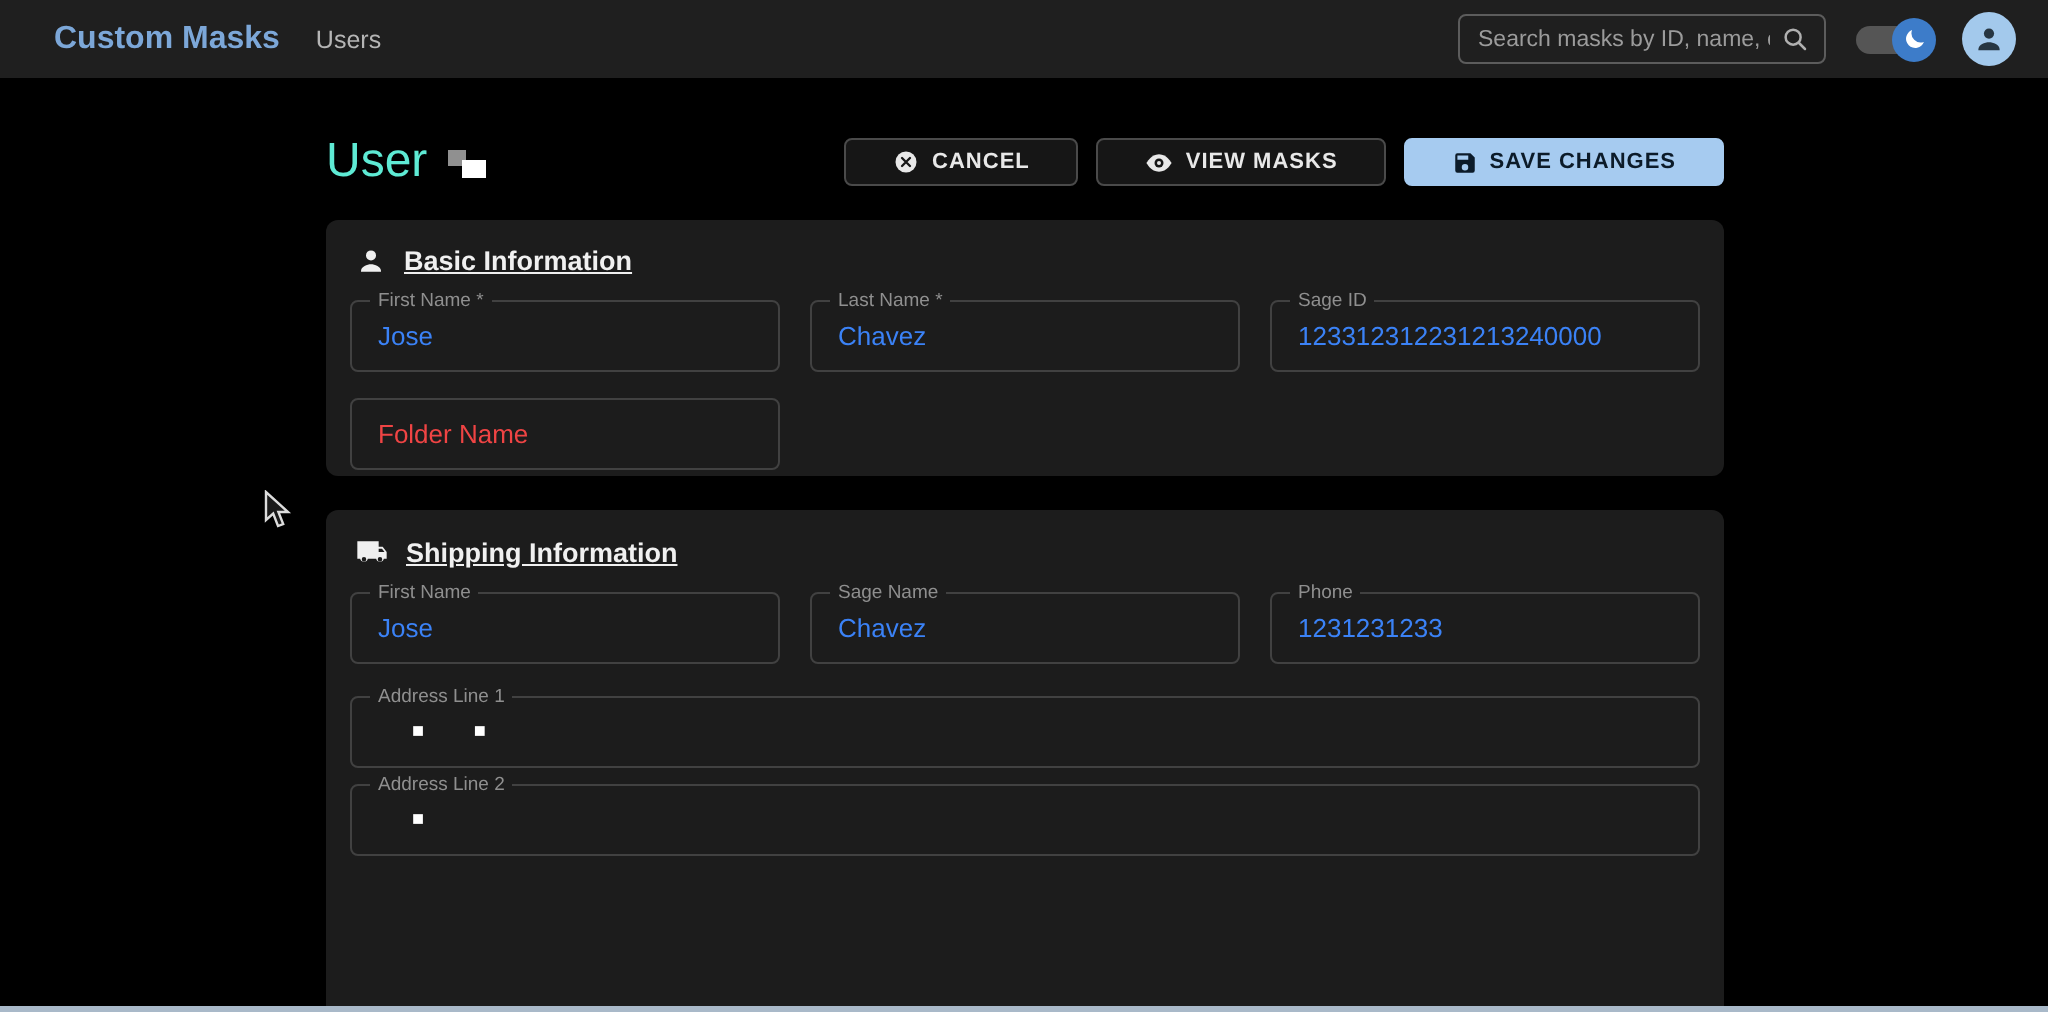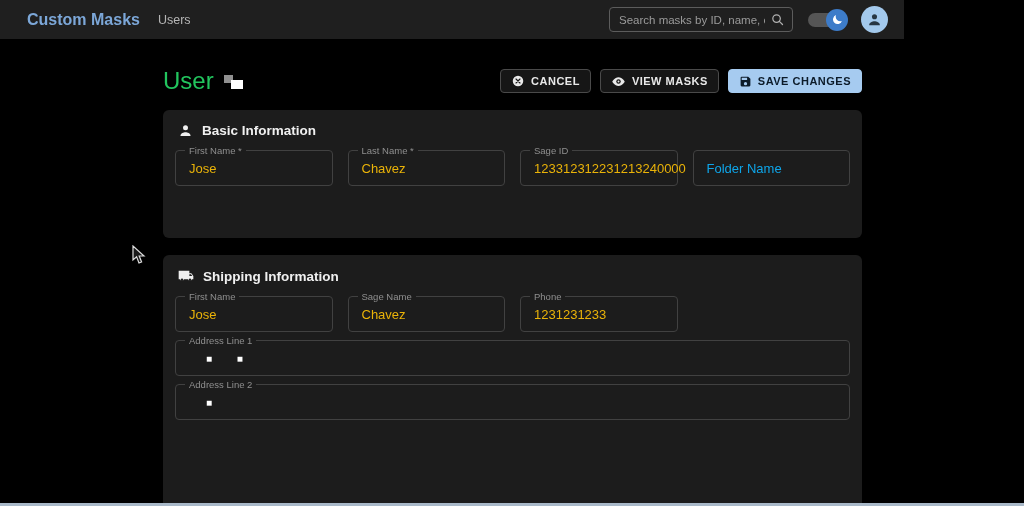--- a/index.html
+++ b/index.html
@@ -4,21 +4,21 @@
 <style>
   html,body { margin:0; padding:0; }
   body {
     width:1024px; height:506px; overflow:hidden; position:relative;
     background:#000; font-family:"Liberation Sans", sans-serif;
     -webkit-font-smoothing:antialiased;
   }
 
   
   .navbar {
-    position:absolute; top:0; left:0; width:904px; height:39px;
+    position:absolute; top:0; left:0; width:1024px; height:39px;
     background:#1f1f1f; display:flex; align-items:center;
     padding:0 16px; box-sizing:border-box; gap:18px; z-index:5;
   }
   .brand { color:#7ca7d8; font-weight:bold; font-size:16px; margin-left:11px; white-space:nowrap; }
   .nav-link { color:#b5b5b5; font-size:12.5px; cursor:pointer; text-decoration:none; }
   .nav-right { margin-left:auto; display:flex; align-items:center; gap:15px; }
   .searchbox {
     width:184px; height:25px; border:1px solid #5c5c5c; border-radius:4px;
     display:flex; align-items:center; padding:0 7px 0 9px; gap:5px; box-sizing:border-box;
   }
@@ -36,61 +36,61 @@
   .avatar {
     width:27px; height:27px; border-radius:50%; background:#a3c9ec;
     display:flex; align-items:center; justify-content:center; cursor:pointer;
   }
 
   
   .page-head {
     position:absolute; left:163px; top:64px; width:699px; height:34px;
     display:flex; align-items:center; justify-content:space-between;
   }
-  .page-title { display:flex; align-items:center; gap:9px; color:#22c55e; font-size:24px; font-weight:400; }
+  .page-title { display:flex; align-items:center; gap:9px; color:#5eead4; font-size:24px; font-weight:400; }
   .actions { display:flex; gap:9px; }
   .btn {
-    height:24px; display:flex; align-items:center; gap:6px; padding:0 10px;
+    height:24px; display:flex; align-items:center; gap:6px; padding:0 23px;
     border-radius:4px; border:1px solid #4a4a4a; background:#161616;
     color:#e8e8e8; font-size:11px; font-weight:600; letter-spacing:0.5px;
     font-family:inherit; cursor:pointer; white-space:nowrap;
   }
   .btn.primary { background:#a6cbf0; border-color:#a6cbf0; color:#0c1b29; font-weight:700;text-align:right; }
 
   
   .card {
     position:absolute; left:163px; width:699px; background:#1c1c1c;
     border-radius:6px; padding:11px 12px; box-sizing:border-box;
   }
   .card1 { top:110px; height:128px; }
   .card2 { top:255px; height:270px; }
   .card-title {
     display:flex; align-items:center; gap:9px; color:#f0f0f0;
-    font-size:13.5px; font-weight:700; margin:2px 0 12px 3px;
-  }
-  .grid { display:grid; grid-template-columns:1fr 1fr 1fr 1fr; gap:13px 15px; }
+    font-size:13.5px; font-weight:700; margin:2px 0 12px 3px;text-decoration:underline;
+  }
+  .grid { display:grid; grid-template-columns:1fr 1fr 1fr; gap:13px 15px; }
   .grid.tight { gap:8px 15px; }
   .full { grid-column:1 / -1; }
 
   
   .field {
     position:relative; height:36px; box-sizing:border-box;
     border:1px solid #414141; border-radius:4px; background:#1c1c1c; cursor:text;
   }
   .flabel {
     position:absolute; top:-6px; left:9px; font-size:9.5px; line-height:11px;
     color:#8f8f8f; background:#1c1c1c; padding:0 4px; white-space:nowrap;
   }
   .fvalue {
     position:absolute; left:13px; top:50%; transform:translateY(-50%);
-    font-size:13px; color:#eab308; white-space:nowrap;
+    font-size:13px; color:#3b82f6; white-space:nowrap;
   }
   .field.empty .flabel {
     top:50%; transform:translateY(-50%); left:13px; font-size:13px;
-    color:#0ea5e9; background:transparent; padding:0;
+    color:#ef4444; background:transparent; padding:0;
   }
   .fvalue.dim { color:#8a8a8a; }
   .fvalue.squares { left:30px; font-size:10px; letter-spacing:11px; color:#ffffff; }
 
   
   .cursor { position:absolute; left:132px; top:245px; z-index:9; }
   .bottom-strip { position:absolute; left:0; bottom:0; width:1024px; height:3px; background:#a9b9c9; }
   svg { display:block; }
 </style>
 </head>

